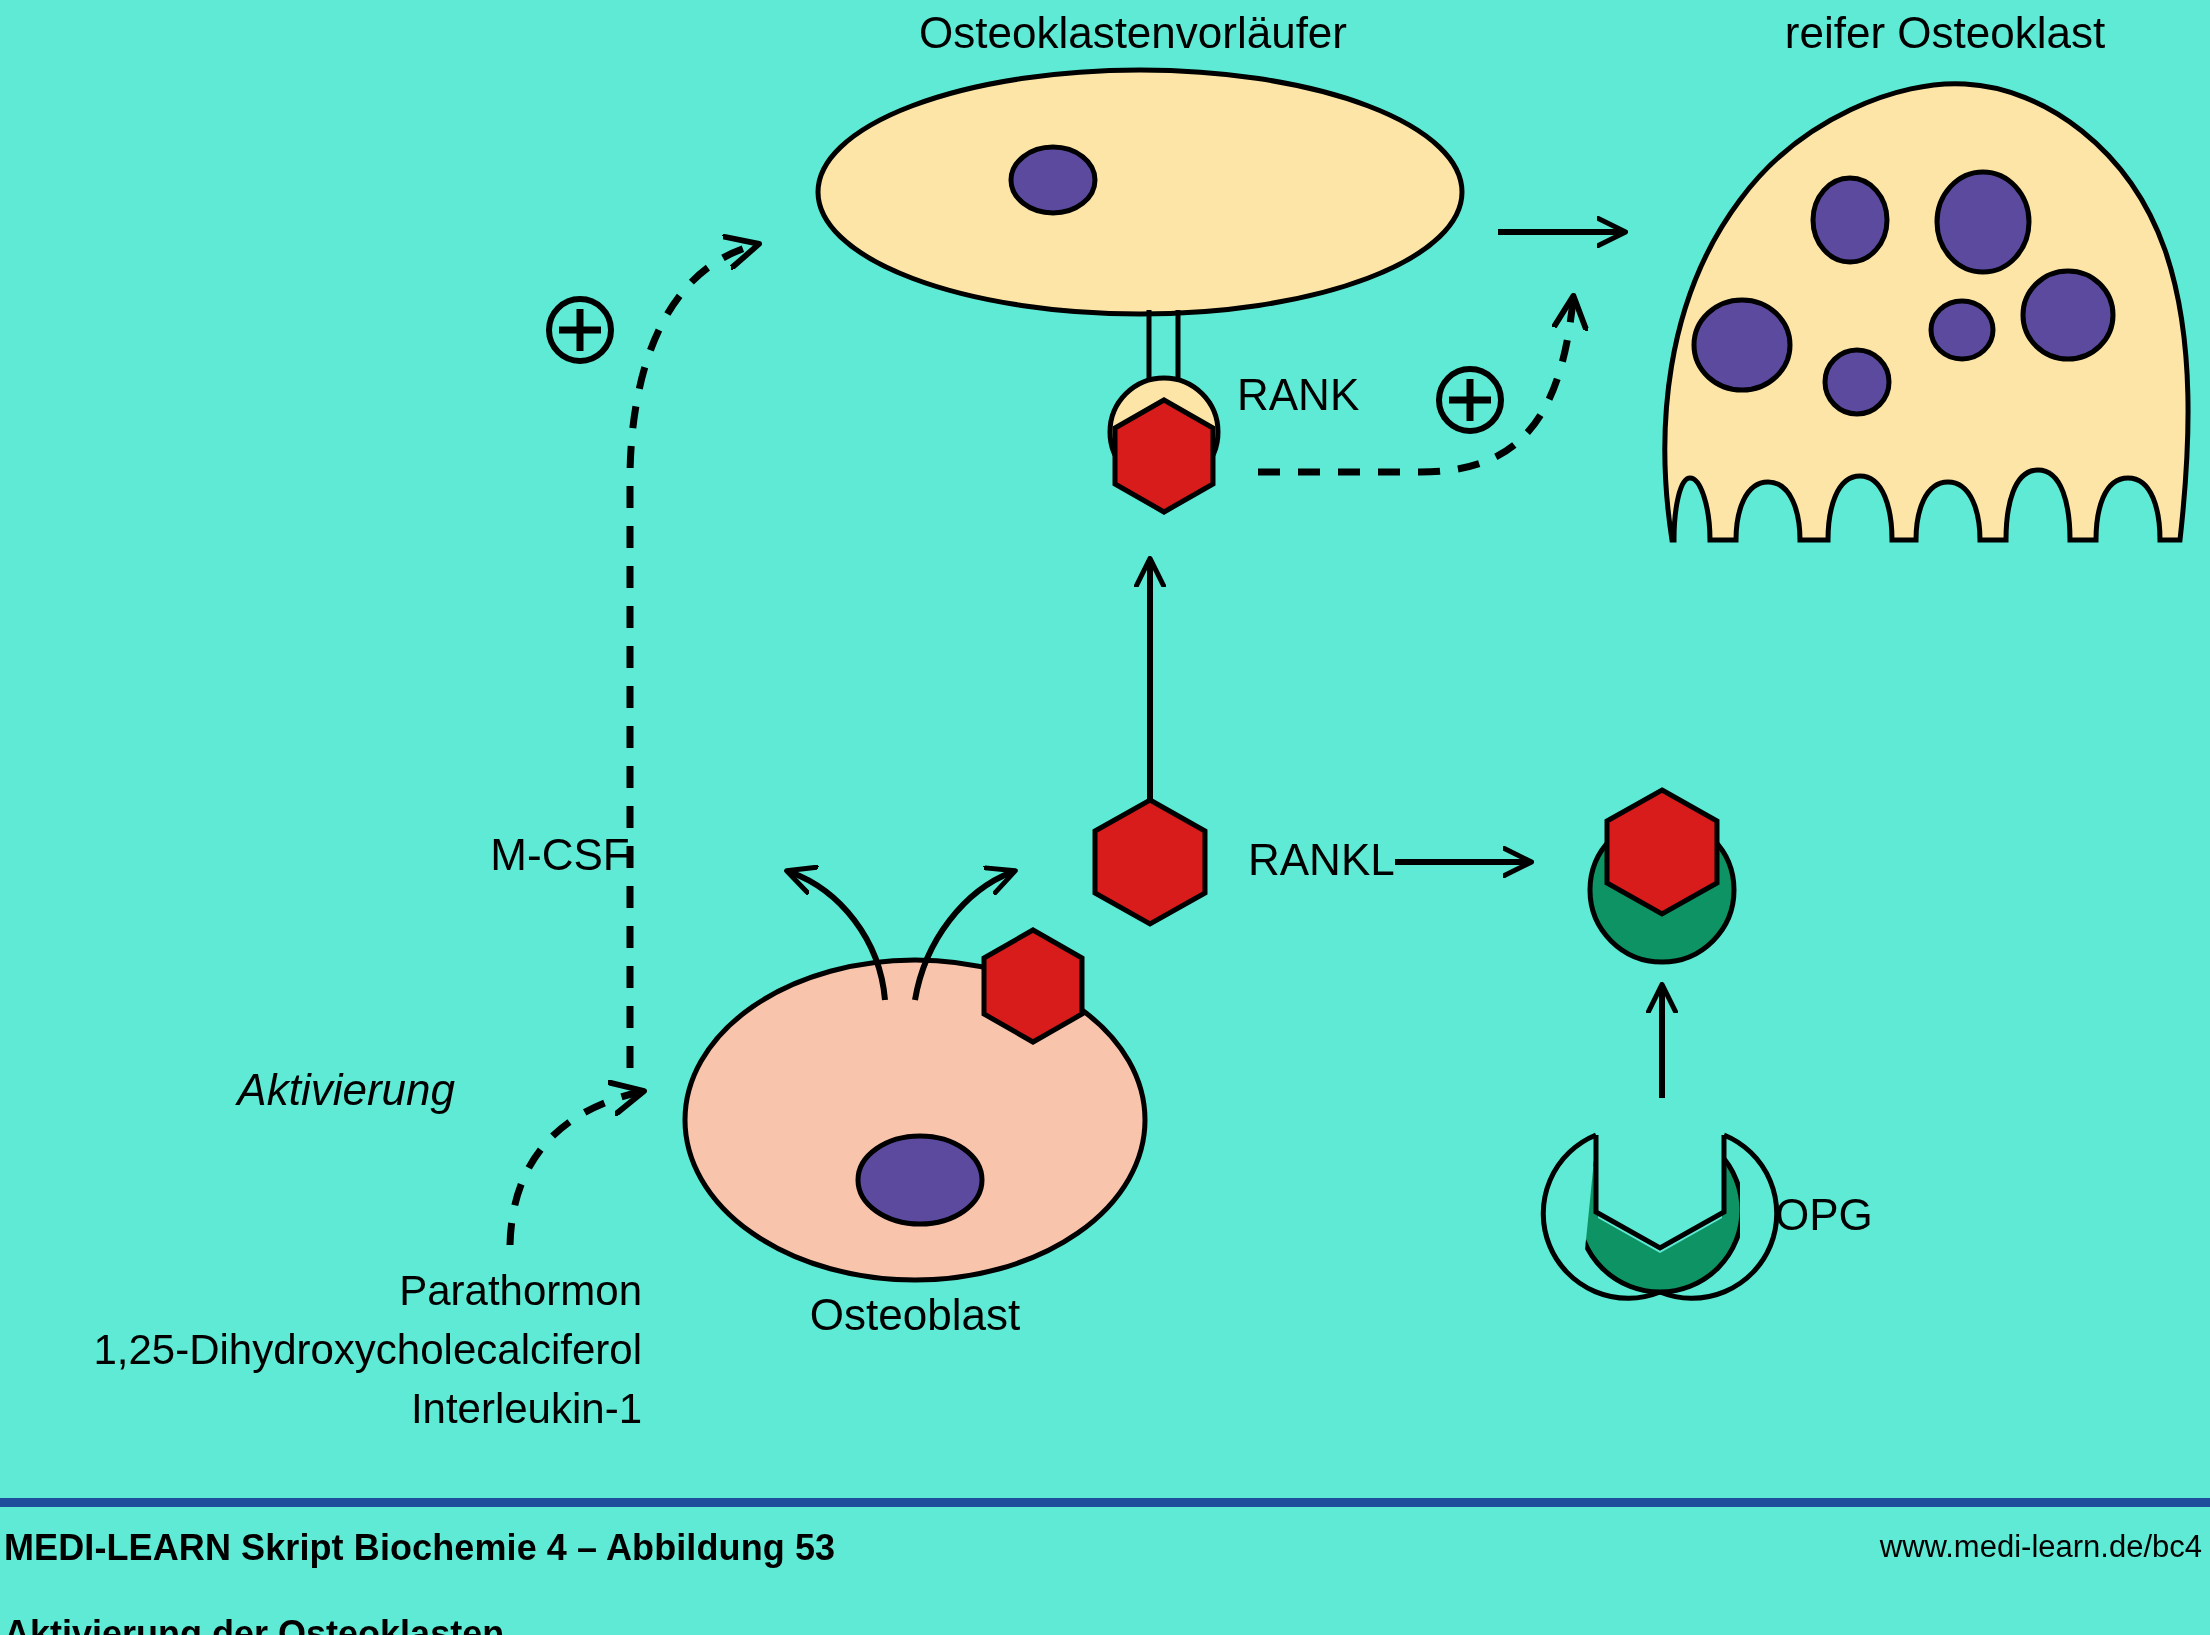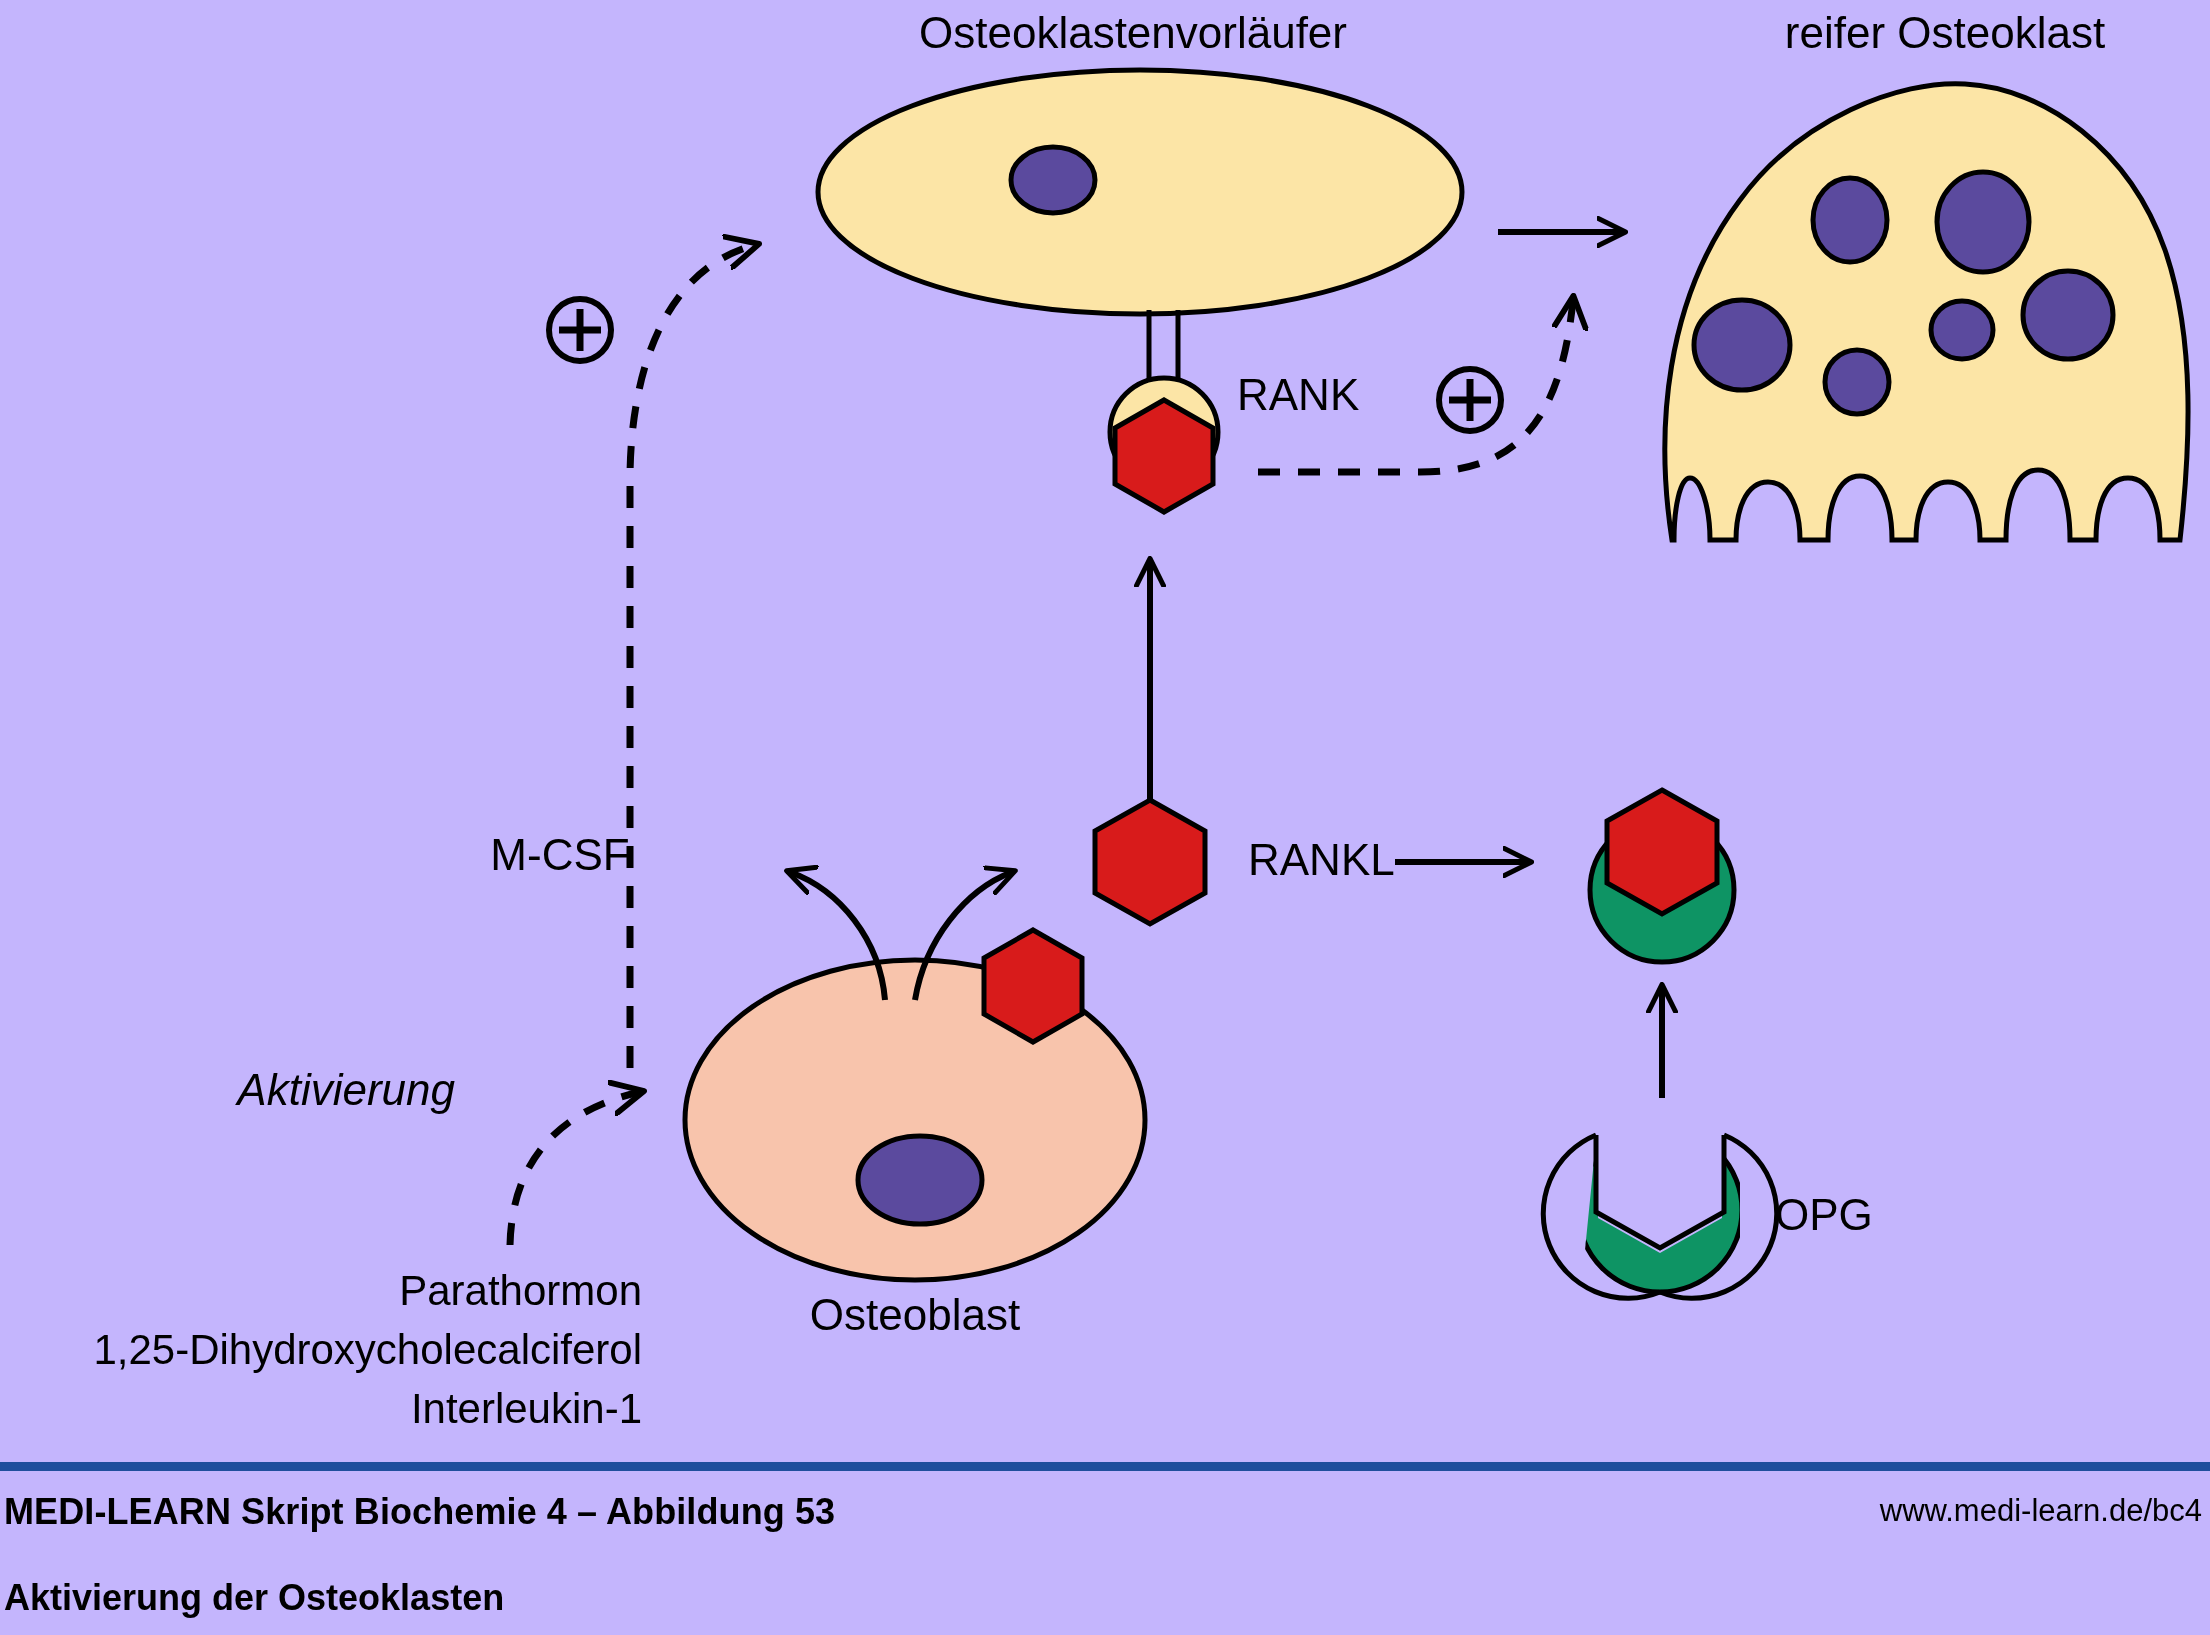--- a/index.html
+++ b/index.html
@@ -1,32 +1,32 @@
 <!DOCTYPE html>
 <html><head>
 <meta charset="utf-8">
 <style>
   html,body{margin:0;padding:0;background:#ffffff;}
   body{width:2210px;height:1635px;overflow:hidden;
        font-family:"Liberation Sans",sans-serif;color:#000;}
-  #stage{position:relative;width:2210px;height:1635px;background:#c4b5fd;}
+  #stage{position:relative;width:2210px;height:1635px;background:#5eead4;}
   #figure{position:absolute;left:0;top:0;width:2210px;height:1635px;}
   svg text{font-family:"Liberation Sans",sans-serif;fill:#000;}
   .lbl{font-size:44px;}
   .lbl-sm{font-size:42px;}
   .lbl-it{font-size:44px;font-style:italic;}
   .cellstroke{stroke:#000;stroke-width:5;}
   .arrow{stroke:#000;stroke-width:6;fill:none;}
   .arrowdash{stroke:#000;stroke-width:7;fill:none;stroke-dasharray:22 18;stroke-linecap:butt;}
   .thin{stroke:#000;stroke-width:5;fill:none;}
 
   
   #footer{position:absolute;left:0;bottom:0;width:2210px;}
   #rule{height:9px;background:#1F4E9C;width:2210px;}
-  #footrow{position:relative;height:164px;padding-left:20px;}
+  #footrow{position:relative;height:128px;padding-left:20px;}
   #foot-left{position:absolute;left:4px;top:20px;}
   #foot-line1{font-size:36px;font-weight:bold;letter-spacing:.1px;white-space:nowrap;}
   #foot-line2{font-size:36px;font-weight:bold;margin-top:44px;white-space:nowrap;}
   #foot-url{position:absolute;right:8px;top:22px;font-size:31px;white-space:nowrap;}
 </style>
 </head>
 <body>
 
 <div id="stage">
 

